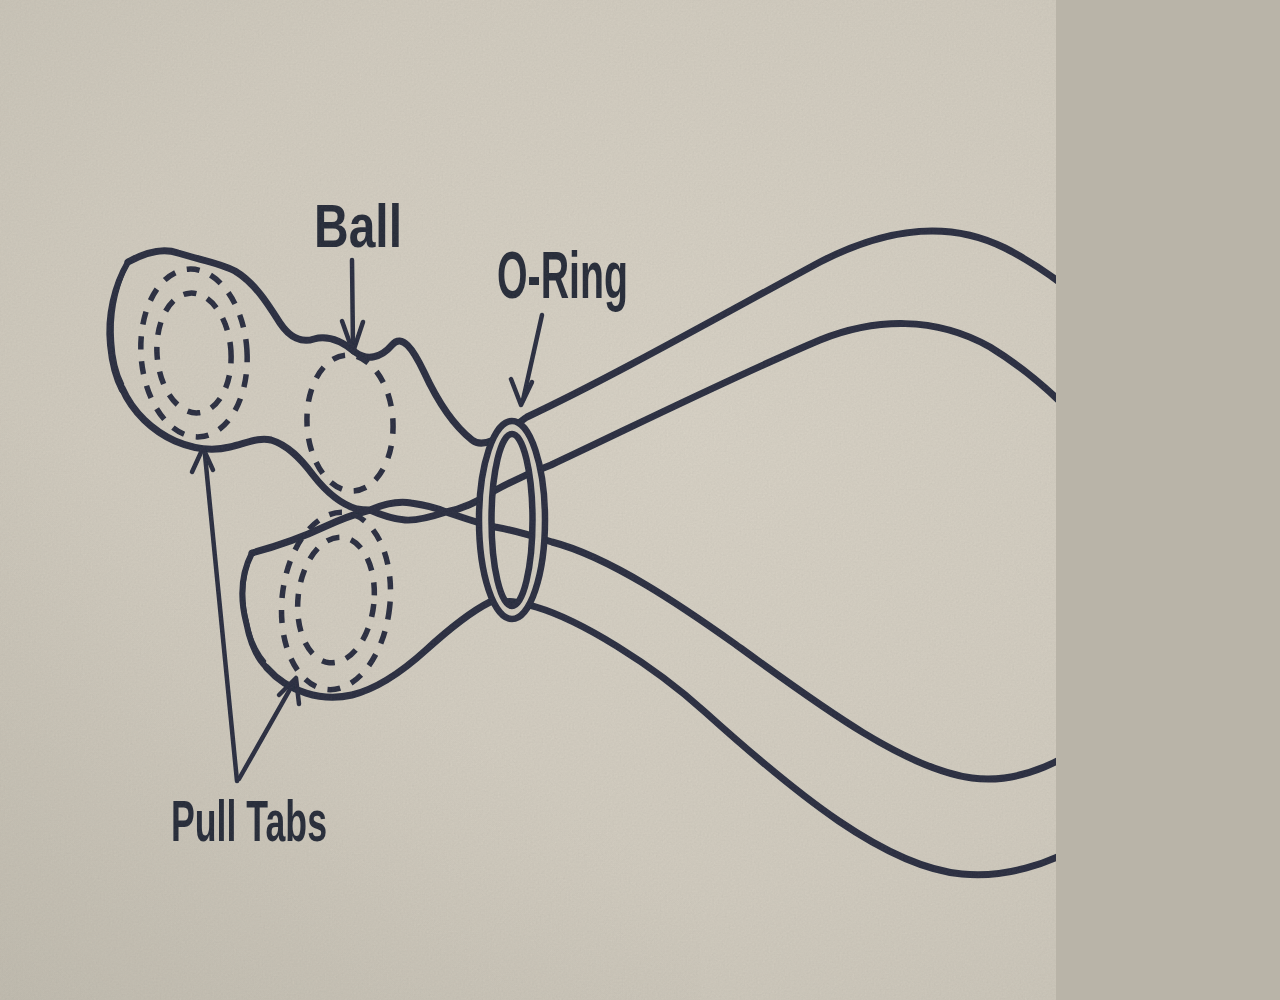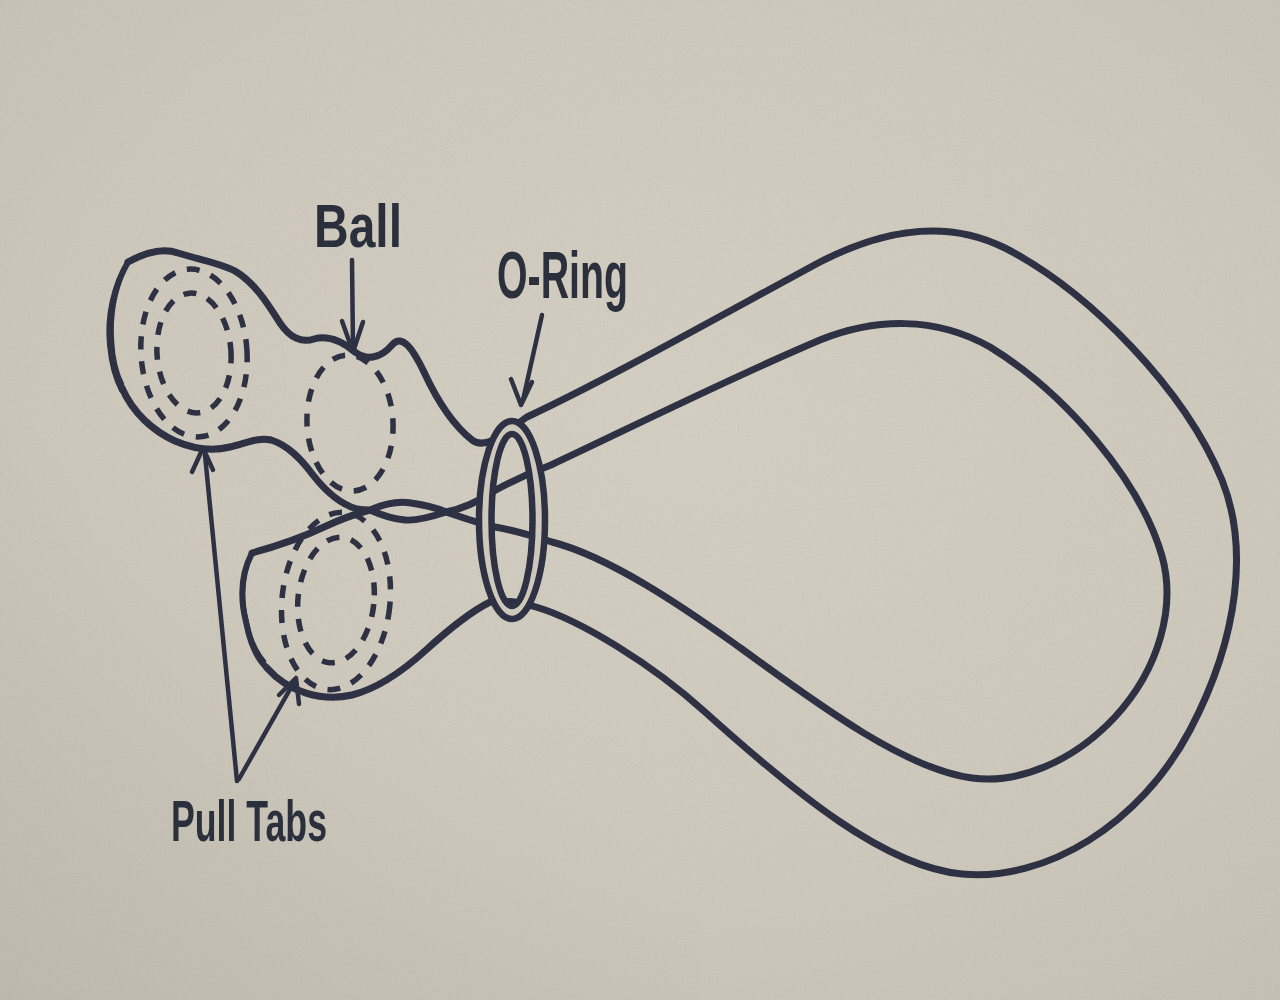--- a/index.html
+++ b/index.html
@@ -2,21 +2,21 @@
 <html><head>
 <meta charset="utf-8">
 <style>
   html, body {
     margin: 0;
     padding: 0;
     background: #b9b4a8;
   }
   .stage {
     position: relative;
-    width: 1280px;
+    width: 1056px;
     height: 1000px;
     overflow: hidden;
     font-family: "Liberation Sans", sans-serif;
   }
   svg { display: block; }
   .diagram-label {
     font-family: "Liberation Sans", sans-serif;
     font-weight: bold;
   }
 </style>

